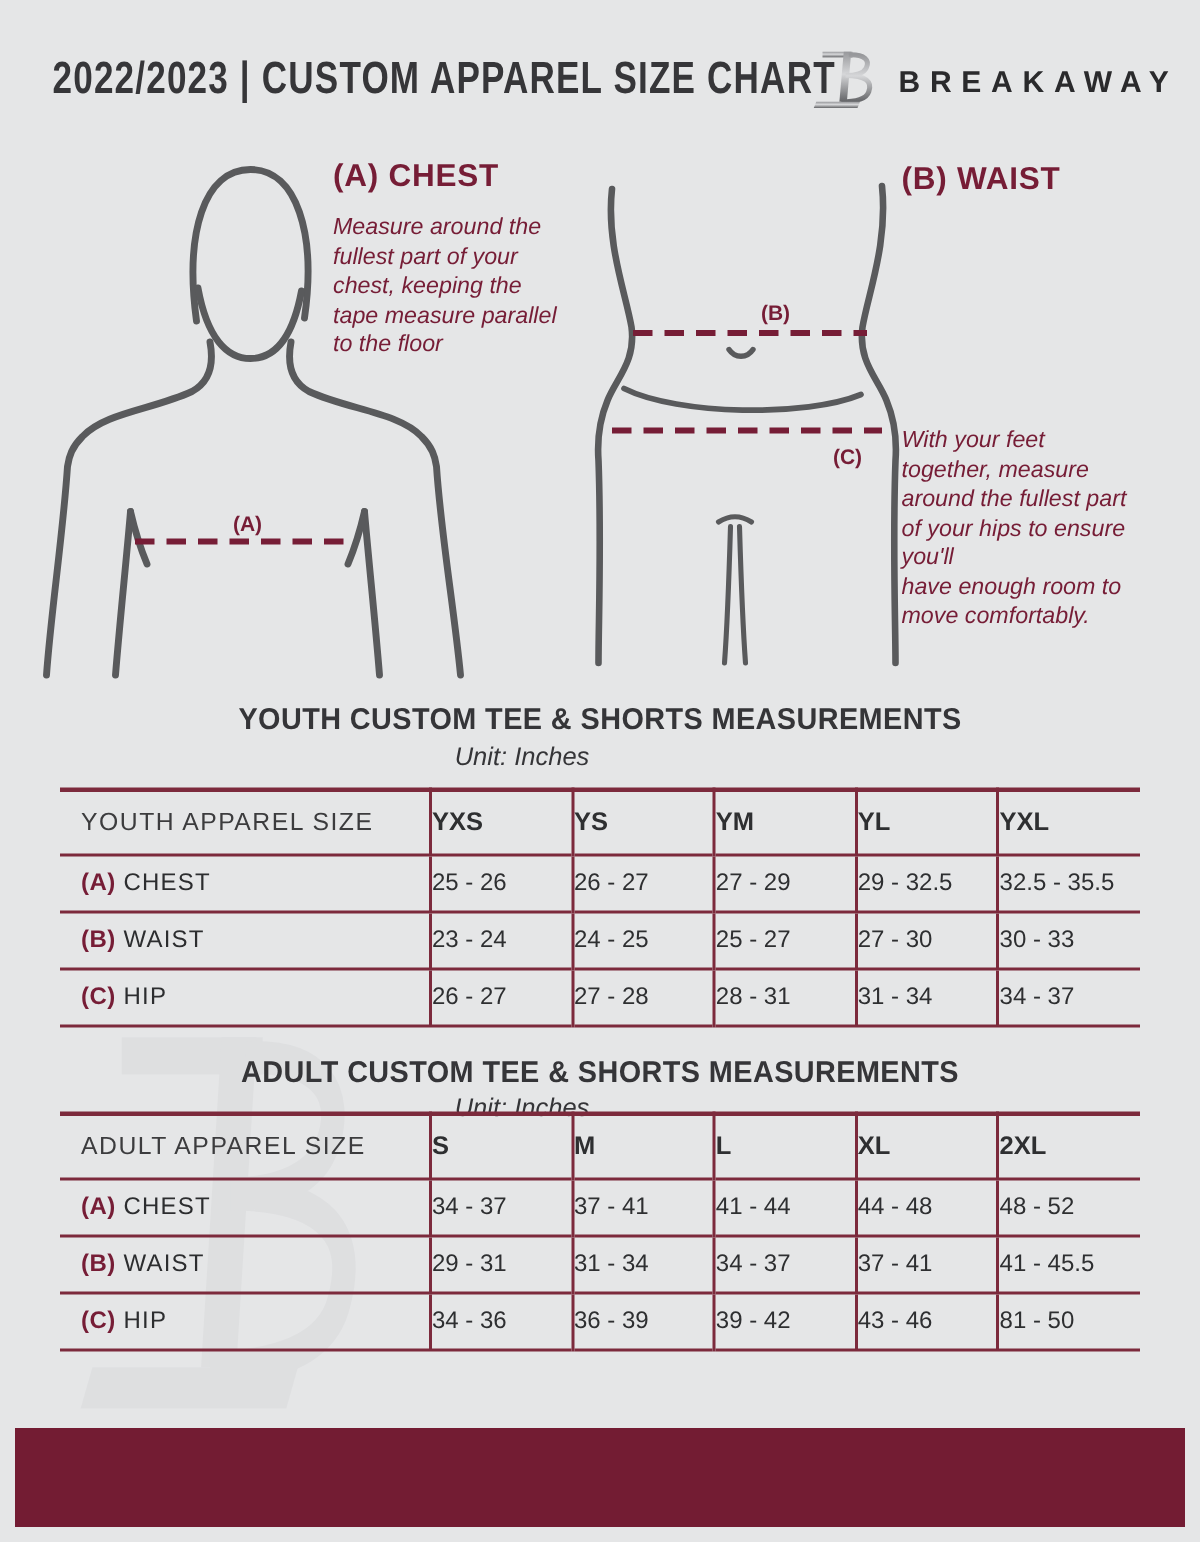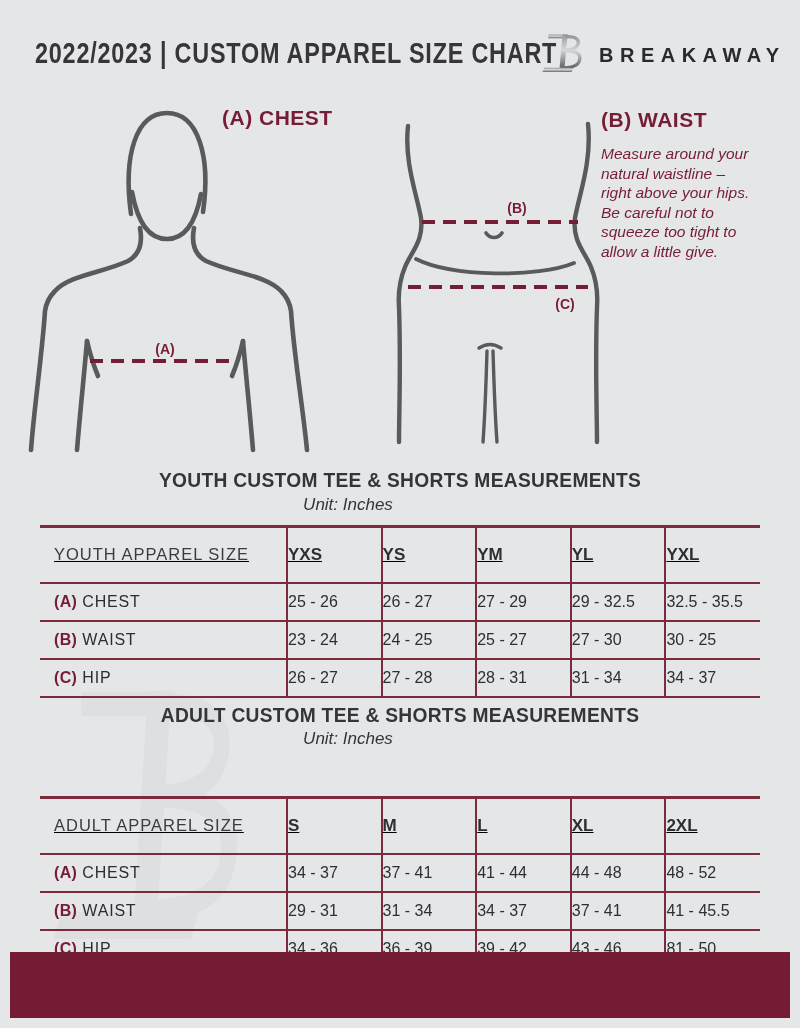--- a/index.html
+++ b/index.html
@@ -53,29 +53,29 @@
   .tbl-unit{
     position:absolute;left:0;width:696px;text-align:center;
     font-size:17px;font-style:italic;color:#353538;
   }
   #youth-title{top:469px;} #youth-unit{top:495px;}
   #adult-title{top:704px;} #adult-unit{top:729px;}
   .size-table{
     position:absolute;left:40px;width:720px;
     border-collapse:collapse;table-layout:fixed;
   }
-  #youth-table{top:525px;} #adult-table{top:796px;}
+  #youth-table{top:525px;} #adult-table{top:741px;}
   .size-table th,.size-table td{
     border-left:2px solid var(--maroon-line);
     text-align:left;padding:0;font-size:16px;color:var(--cell-ink);
   }
   .size-table th:first-child,.size-table td:first-child{
     border-left:none;text-align:left;padding-left:14px;width:232px;
   }
-  .size-table thead tr{height:56px;border-top:3px solid var(--maroon-line);text-decoration:underline;}
+  .size-table thead tr{height:43px;border-top:3px solid var(--maroon-line);}
   .size-table tbody tr{height:38px;border-top:2px solid var(--maroon-line);}
   .size-table tbody tr:last-child{border-bottom:2px solid var(--maroon-line);}
   .size-table th{font-weight:bold;font-size:17px;}
   .size-table th:first-child{font-weight:normal;font-size:16.5px;letter-spacing:1px;color:#3c3c3e;}
   .size-table td:first-child .key{color:var(--maroon);font-weight:bold;letter-spacing:.3px;}
   .size-table td:first-child .nm{color:#2c2d2f;letter-spacing:.8px;}
   
   .watermark{position:absolute;left:42px;top:642px;z-index:0;opacity:.55;}
   .content{position:relative;z-index:1;}
   .footer-bar{
@@ -144,31 +144,37 @@
         <path d="M103,251 C104,285 105,315 107,342" stroke-width="3.4"></path>
       </g>
       <path d="M32,122 L188,122" stroke="#761d36" stroke-width="4" stroke-dasharray="13 8" fill="none"></path>
       <path d="M18,187 L198,187" stroke="#761d36" stroke-width="4" stroke-dasharray="13 8" fill="none"></path>
       <text x="127" y="113" text-anchor="middle" font-size="14" font-weight="bold" fill="#761d36" font-family="Liberation Sans, sans-serif">(B)</text>
       <text x="175" y="209" text-anchor="middle" font-size="14" font-weight="bold" fill="#761d36" font-family="Liberation Sans, sans-serif">(C)</text>
     </svg>
 
     <div class="instr instr-chest">
       <h3>(A) CHEST</h3>
+      <p>Measure around the
+fullest part of your
+chest, keeping the
+tape measure parallel
+to the floor</p>
     </div>
     <div class="instr instr-waist">
       <h3>(B) WAIST</h3>
-      <p>Measure around your
-natural waistline –
-right above your hips.
-Be careful not to
-squeeze too tight to
-allow a little give.</p>
     </div>
     <div class="instr instr-hips">
+      <p>With your feet
+together, measure
+around the fullest part
+of your hips to ensure
+you'll
+have enough room to
+move comfortably.</p>
     </div>
 
     <div class="tbl-title" id="youth-title">YOUTH CUSTOM TEE &amp; SHORTS MEASUREMENTS</div>
     <div class="tbl-unit" id="youth-unit">Unit: Inches</div>
     <table class="size-table" id="youth-table">
         <thead>
           <tr>
             <th>YOUTH APPAREL SIZE</th>
             <th>YXS</th>
             <th>YS</th>
@@ -185,21 +191,21 @@
             <td>27 - 29</td>
             <td>29 - 32.5</td>
             <td>32.5 - 35.5</td>
           </tr>
           <tr>
             <td><span class="key">(B)</span><span class="nm"> WAIST</span></td>
             <td>23 - 24</td>
             <td>24 - 25</td>
             <td>25 - 27</td>
             <td>27 - 30</td>
-            <td>30 - 25</td>
+            <td>30 - 33</td>
           </tr>
           <tr>
             <td><span class="key">(C)</span><span class="nm"> HIP</span></td>
             <td>26 - 27</td>
             <td>27 - 28</td>
             <td>28 - 31</td>
             <td>31 - 34</td>
             <td>34 - 37</td>
           </tr>
         </tbody>

